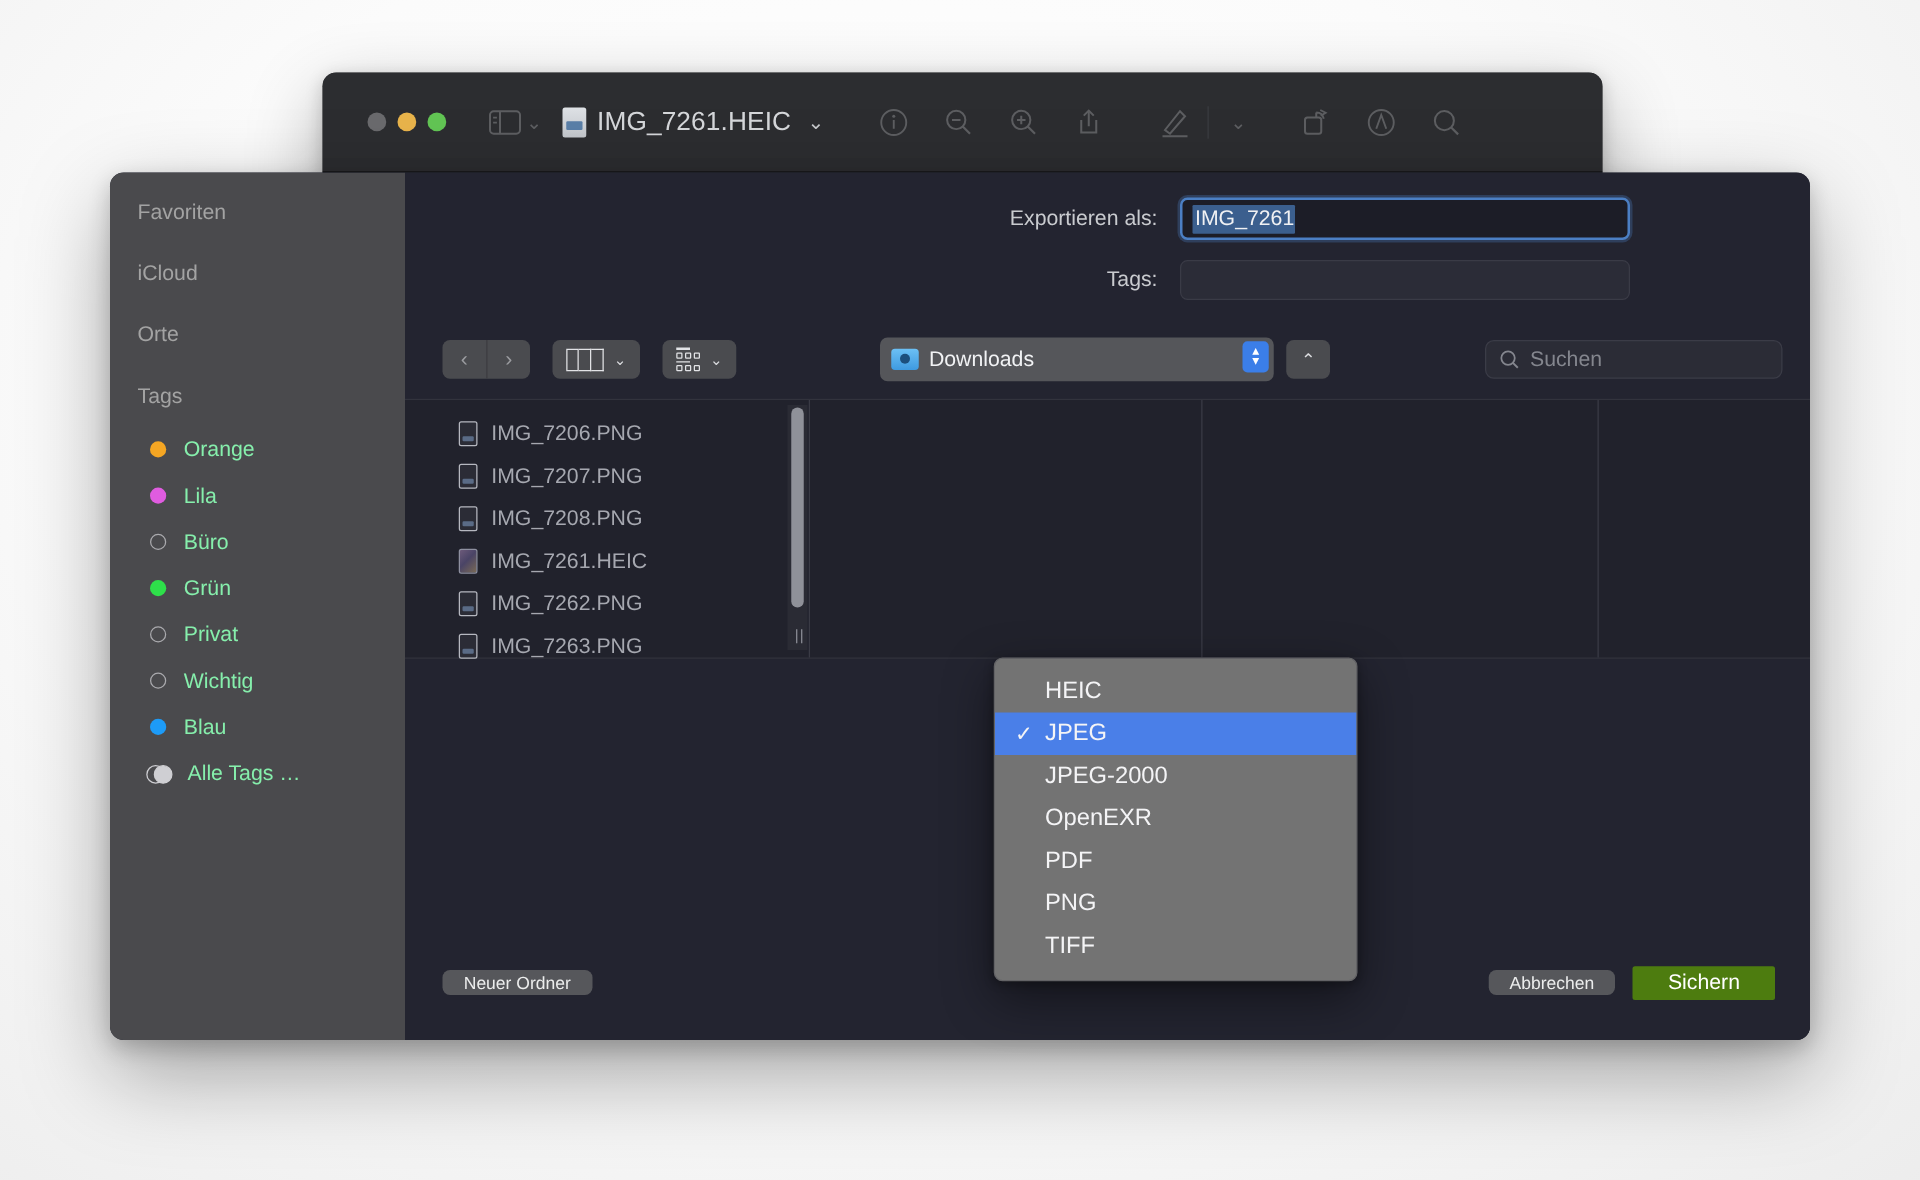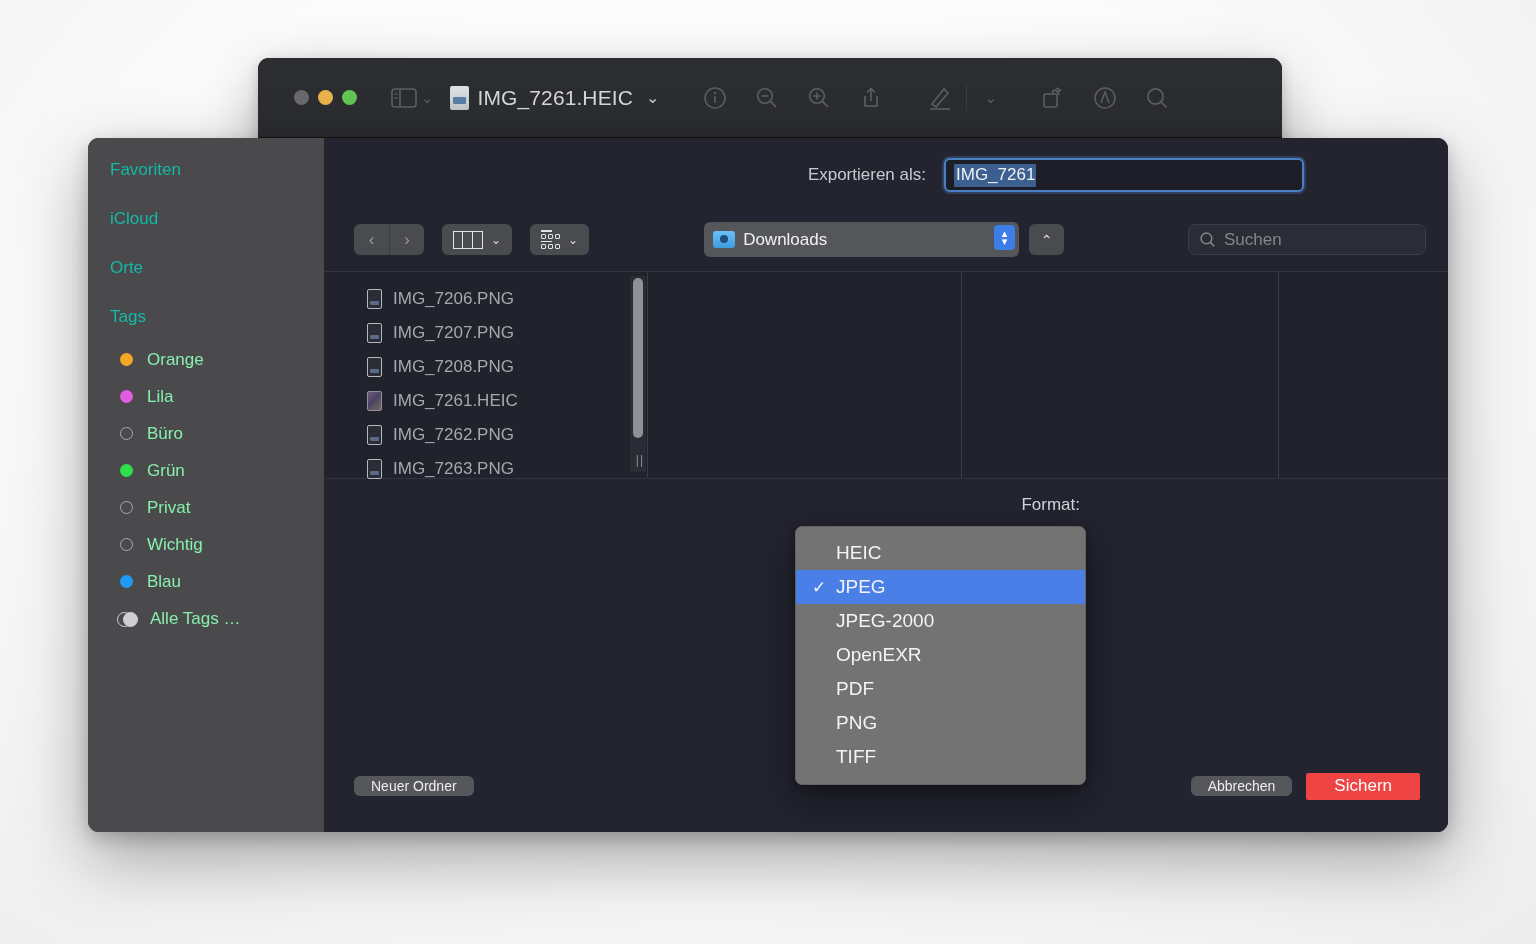--- a/index.html
+++ b/index.html
@@ -77,21 +77,21 @@
   }
 
   
   .sidebar {
     width: 236px;
     background: #4a4a4d;
     padding-top: 22px;
     flex: none;
   }
   .side-head {
-    color: #14b8a6;
+    color: #a3a3a3;
     font-size: 17px;
     padding: 0 22px;
     margin-bottom: 29px;
   }
   .side-head.tags { margin-bottom: 14px; }
   .side-row {
     display: flex; align-items: center; gap: 14px;
     padding: 0 22px;
     height: 37px;
     color: #86efac;
@@ -280,21 +280,21 @@
     background: #232430;
   }
   .btn-std {
     height: 20px; padding: 0 17px;
     background: #56575b; border-radius: 6px;
     color: #eceded; font-size: 14px;
     display: flex; align-items: center; justify-content: center;
   }
   .btn-primary {
     height: 27px; padding: 0 28px;
-    background: #ef4444; border-radius: 2px;
+    background: #4d7c0f; border-radius: 2px;
     color: #fff; font-size: 17px;
     display: flex; align-items: center; justify-content: center;
   }
   .footer-right { margin-left: auto; display: flex; gap: 14px; align-items: center; }
 
   
   .menu {
     position: absolute;
     left: 795px; top: 526px;
     width: 291px;
@@ -451,20 +451,24 @@
   </div>
 
   <div class="main">
 
     <div class="form-area">
       <div class="form-row">
         <div class="form-label">Exportieren als:</div>
         <div class="name-field">
           <span class="name-text">IMG_7261</span>
         </div>
+      </div>
+      <div class="form-row">
+        <div class="form-label">Tags:</div>
+        <div class="tags-field"></div>
       </div>
     </div>
 
     <div class="nav-row">
       <div class="seg">
         <div class="btn">‹</div>
         <div class="btn">›</div>
       </div>
 
       <div class="pill">

